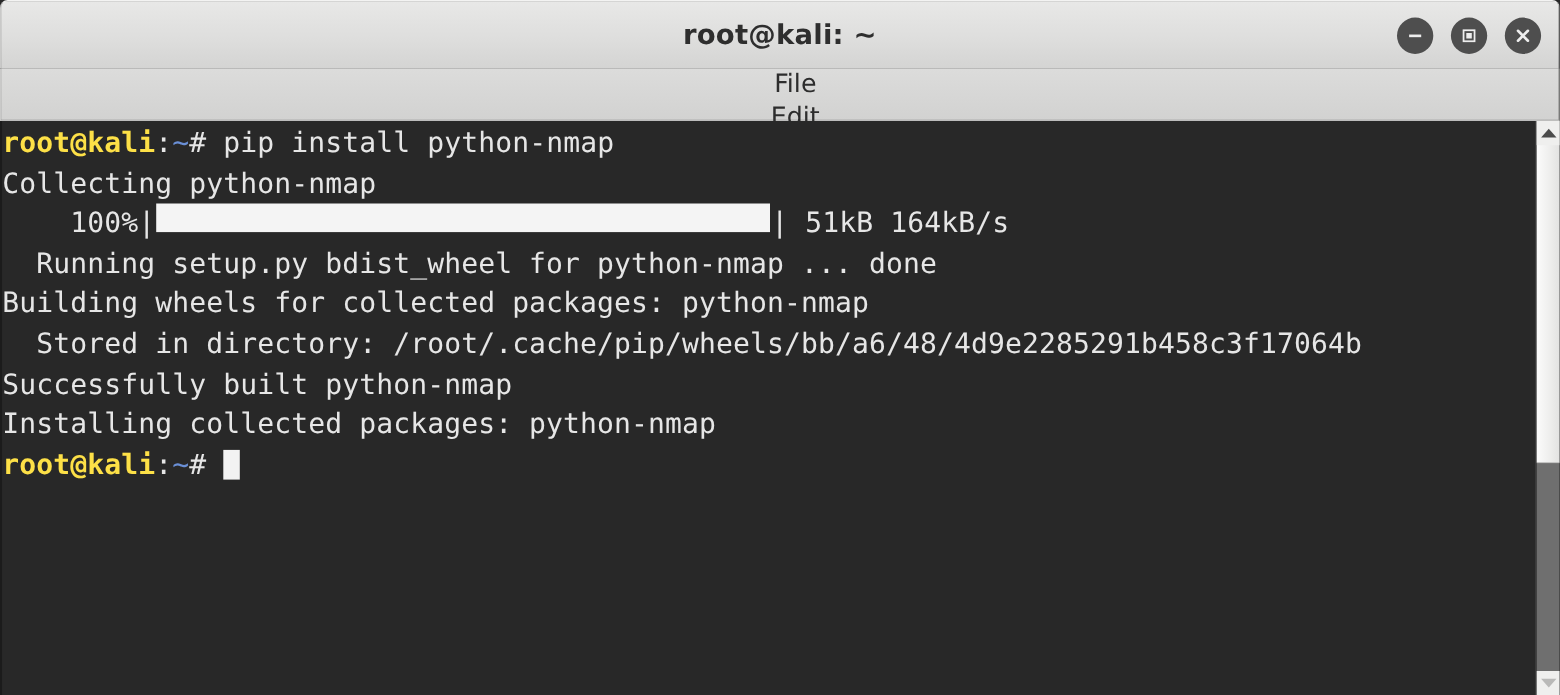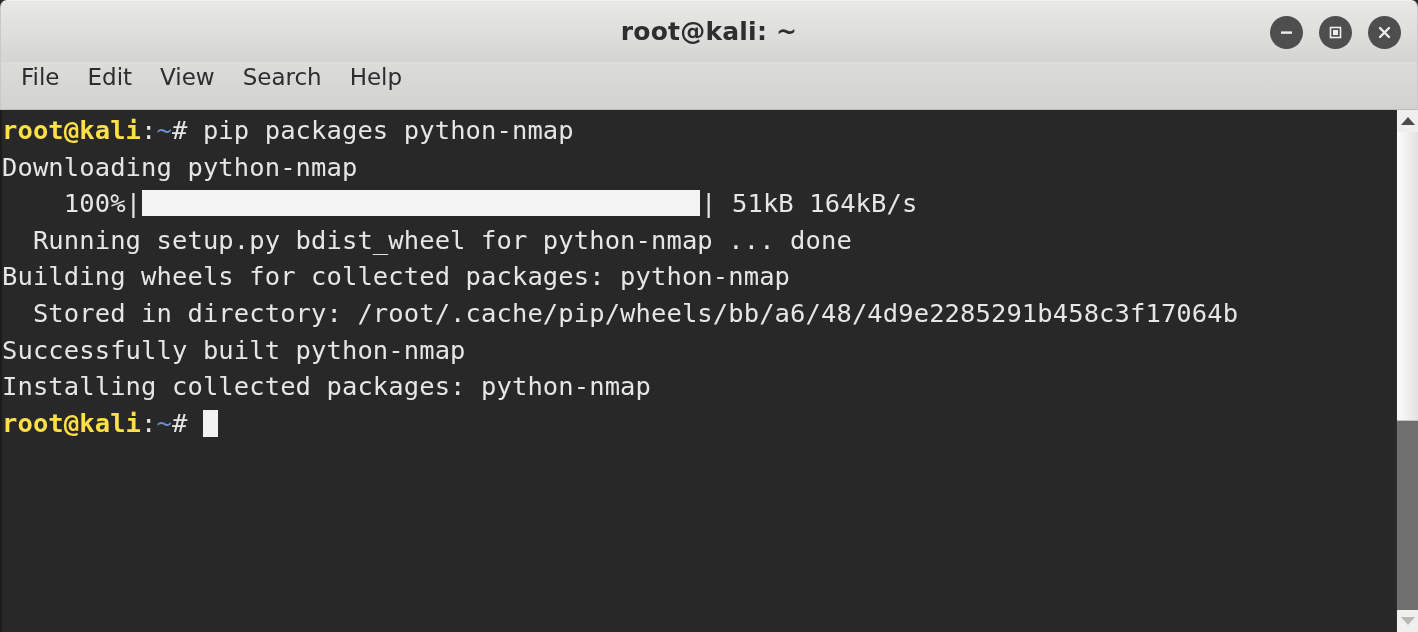--- a/index.html
+++ b/index.html
@@ -64,22 +64,23 @@
 
   
   .menubar {
     height: 48px;
     background: linear-gradient(to bottom, #dcdcdb 0%, #d2d2d1 100%);
     border-left: 1px solid #c9c9c8;
     border-right: 1px solid #c9c9c8;
     border-bottom: 1px solid #bdbdbc;
     box-sizing: border-box;
     display: flex;
-    align-items: flex-start;
-    padding-left: 6px;
+    align-items: center;
+    padding-left: 28px;
+    flex-direction: column;
   }
   .menu-item {
     font-family: "DejaVu Sans", sans-serif;
     font-size: 23px;
     color: #2d2d2d;
     padding: 2px 14px;
     cursor: default;
     user-select: none;
     white-space: nowrap;
   }
@@ -105,21 +106,21 @@
     font-size: 25.5px;
     line-height: 36.6px;
     color: #e6e6e6;
     white-space: pre;
     letter-spacing: 0.1px;
   }
   .c-red  { color: #fde047; font-weight: bold; }
   .c-blue { color: #6a8fd6; }
   .c-wht  { color: #e6e6e6; }
 
-  .bar-row { display: flex; align-items: center; }
+  .bar-row { display: flex; align-items: flex-start; }
   .bar-box {
     display: inline-block;
     background: #f4f4f4;
     height: 26px;
     width: 558px;
     vertical-align: middle;
     margin: 0 1px;
   }
   .cursor {
     display: inline-block;
@@ -194,23 +195,23 @@
     <div class="menu-item">File</div>
     <div class="menu-item">Edit</div>
     <div class="menu-item">View</div>
     <div class="menu-item">Search</div>
     <div class="menu-item">Help</div>
   </div>
 
   <div class="term-wrap">
     <div class="term">
 
-      <div class="line"><span class="c-red">root@kali</span><span class="c-wht">:</span><span class="c-blue">~</span><span class="c-wht"># </span><span class="c-wht">pip packages python-nmap</span></div>
-
-      <div class="line">Downloading python-nmap</div>
+      <div class="line"><span class="c-red">root@kali</span><span class="c-wht">:</span><span class="c-blue">~</span><span class="c-wht"># </span><span class="c-wht">pip install python-nmap</span></div>
+
+      <div class="line">Collecting python-nmap</div>
 
       <div class="line bar-row"><span>    100%</span><span>|</span><span class="bar-box"></span><span>|</span><span> 51kB 164kB/s</span></div>
 
       <div class="line">  Running setup.py bdist_wheel for python-nmap ... done</div>
       <div class="line">Building wheels for collected packages: python-nmap</div>
       <div class="line">  Stored in directory: /root/.cache/pip/wheels/bb/a6/48/4d9e2285291b458c3f17064b</div>
       <div class="line">Successfully built python-nmap</div>
       <div class="line">Installing collected packages: python-nmap</div>
 
       <div class="line"><span class="c-red">root@kali</span><span class="c-wht">:</span><span class="c-blue">~</span><span class="c-wht"># </span><span class="cursor"></span></div>

